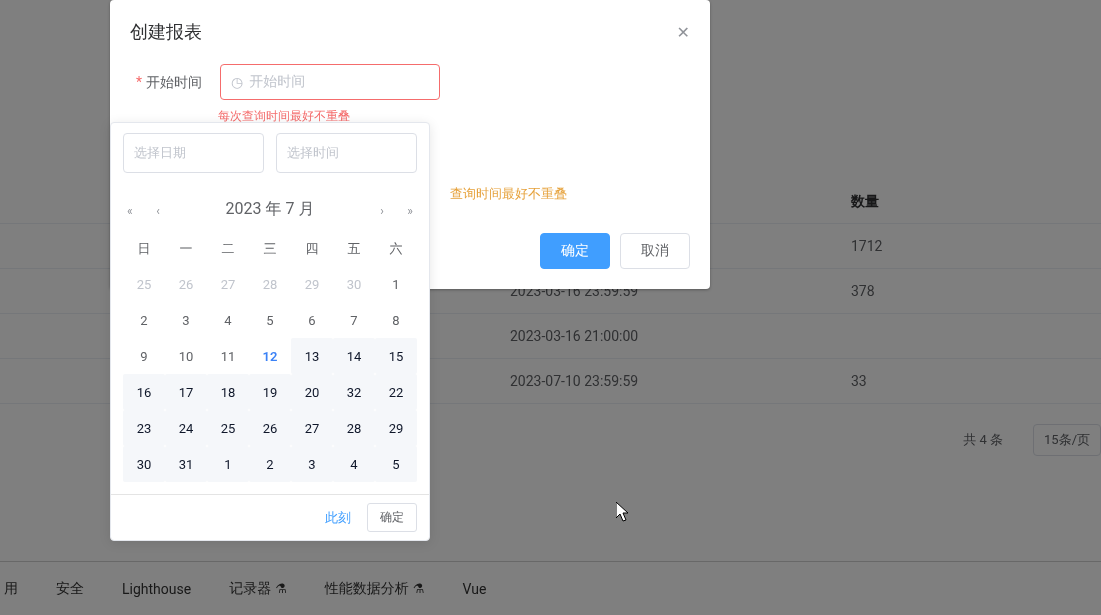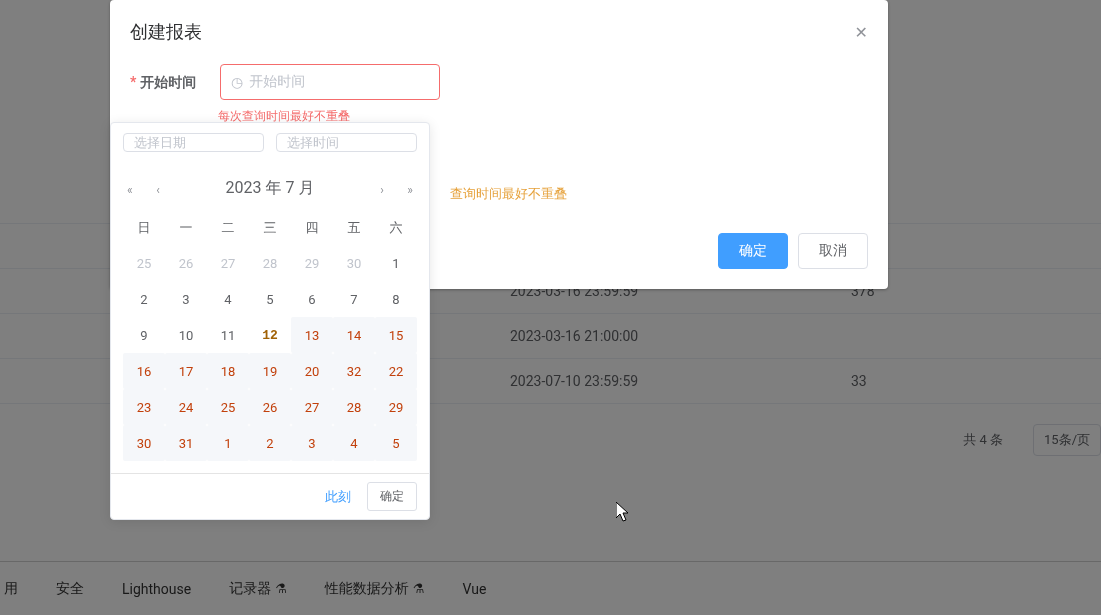--- a/index.html
+++ b/index.html
@@ -9,51 +9,51 @@
     
     .bg-content { position: absolute; top: 0; left: 0; right: 0; bottom: 60px; padding-top: 180px; }
     .bg-header { display: flex; background: #fff; height: 44px; align-items: center; font-weight: 600; border-bottom: 1px solid #ebeef5; }
     .bg-row { display: flex; height: 45px; align-items: center; border-bottom: 1px solid #ebeef5; background: #fff; }
     .bg-cell-date { flex: 1; text-align: left; padding-left: 510px; color: #606266; }
     .bg-cell-qty { width: 250px; color: #606266; }
     .bg-header .bg-cell-qty { color: #303133; font-weight: 600; }
     .bg-pager { display: flex; justify-content: flex-end; align-items: center; padding: 20px 0 0 0; gap: 30px; color: #606266; font-size: 13px; }
     .bg-pager-select { border: 1px solid #dcdfe6; padding: 6px 10px; border-radius: 4px; font-size: 13px; color: #606266; }
     
-    .modal { position: absolute; top: 0; left: 110px; width: 778px; background: #fff; border-radius: 4px; z-index: 20; box-shadow: 0 1px 3px rgba(0,0,0,0.3); }
+    .modal { position: absolute; top: 0; left: 110px; width: 600px; background: #fff; border-radius: 4px; z-index: 20; box-shadow: 0 1px 3px rgba(0,0,0,0.3); }
     .modal-header { display: flex; justify-content: space-between; align-items: center; padding: 20px 20px 10px 20px; }
     .modal-title { font-size: 18px; color: #303133; }
     .modal-close { cursor: pointer; color: #909399; font-size: 16px; padding: 0; background: none; border: none; }
     .modal-body { padding: 10px 20px 20px 20px; }
     .form-row { display: flex; align-items: flex-start; margin-bottom: 8px; }
-    .form-label { width: 90px; text-align: left; padding-right: 12px; padding-top: 10px; color: #606266; font-size: 14px; font-weight: bold; }
+    .form-label { width: 90px; text-align: center; padding-right: 12px; padding-top: 10px; color: #606266; font-size: 14px; }
     .required-star { color: #f56c6c; margin-right: 4px; }
     .form-input-wrap { flex: 1; }
     .date-input { width: 220px; height: 36px; border: 1px solid #f56c6c; border-radius: 4px; padding: 0 10px; display: flex; align-items: center; gap: 6px; color: #c0c4cc; }
     .clock-icon { color: #c0c4cc; }
     .tip-text { color: #f56c6c; font-size: 12px; margin-top: 4px; margin-left: 88px; }
     .tip-text2 { color: #e6a23c; font-size: 13px; margin-left: 320px; margin-top: 60px; font-family: Liberation Serif, serif; }
     .modal-footer { display: flex; justify-content: flex-end; gap: 10px; padding: 10px 20px 20px 20px; }
     .btn { height: 36px; padding: 0 20px; border-radius: 4px; font-size: 14px; cursor: pointer; border: 1px solid #dcdfe6; background: #fff; color: #606266; }
     .btn-primary { background: #409eff; border-color: #409eff; color: #fff; }
     
     .datepicker { position: absolute; top: 122px; left: 110px; width: 320px; background: #fff; border: 1px solid #e4e7ed; border-radius: 4px; box-shadow: 0 2px 12px 0 rgba(0,0,0,.1); z-index: 30; }
     .dp-inputs { display: flex; gap: 12px; padding: 10px 12px; }
-    .dp-input { flex: 1; height: 19px; border: 1px solid #dcdfe6; border-radius: 4px; padding: 0 10px; font-size: 13px; color: #606266; display: flex; align-items: center;}
+    .dp-input { flex: 1; height: 40px; border: 1px solid #dcdfe6; border-radius: 4px; padding: 0 10px; font-size: 13px; color: #606266; display: flex; align-items: center;}
     .dp-input span { color: #c0c4cc; }
     .dp-nav { display: flex; align-items: center; justify-content: space-between; padding: 8px 12px; margin-top: 8px; }
     .dp-nav-btn { cursor: pointer; color: #909399; font-size: 12px; padding: 0 4px; }
     .dp-title { color: #606266; font-size: 16px; }
     .dp-grid { padding: 4px 12px 12px 12px; }
     .dp-dow { display: grid; grid-template-columns: repeat(7, 1fr); text-align: center; color: #606266; font-size: 13px; padding: 8px 0; }
     .dp-days { display: grid; grid-template-columns: repeat(7, 1fr); }
     .dp-day { height: 36px; display: flex; align-items: center; justify-content: center; font-size: 13px; color: #606266; cursor: pointer; border-radius: 2px; }
     .dp-day.other { color: #c0c4cc; }
-    .dp-day.today { color: #a16207; font-weight: 600; font-family: Liberation Mono, monospace; }
-    .dp-day.disabled { color: #c2410c; background: #f5f7fa; }
+    .dp-day.today { color: #3b82f6; font-weight: 600; }
+    .dp-day.disabled { color: #0f172a; background: #f5f7fa; }
     .dp-footer { display: flex; justify-content: flex-end; align-items: center; gap: 8px; padding: 8px 12px; border-top: 1px solid #e4e4e4; }
     .dp-now { color: #409eff; font-size: 13px; cursor: pointer; padding: 0 8px; }
     .dp-ok { border: 1px solid #dcdfe6; border-radius: 3px; padding: 5px 12px; font-size: 12px; cursor: pointer; background: #fff; color: #606266;}
     
     .devtools-tabs { position: absolute; bottom: 0; left: 0; right: 0; height: 54px; background: #fff; border-top: 1px solid #d0d0d0; display: flex; align-items: center; gap: 30px; padding-left: 0; font-size: 14px; color: #333; }
     .devtools-tab { padding: 8px 4px; cursor: pointer; display: flex; align-items: center; gap: 4px;}
     .lab-icon { font-size: 13px; }
     .cursor { position: absolute; top: 502px; left: 616px; z-index: 50; font-size: 18px; color: #000; pointer-events: none; }
   </style>
 </head>

